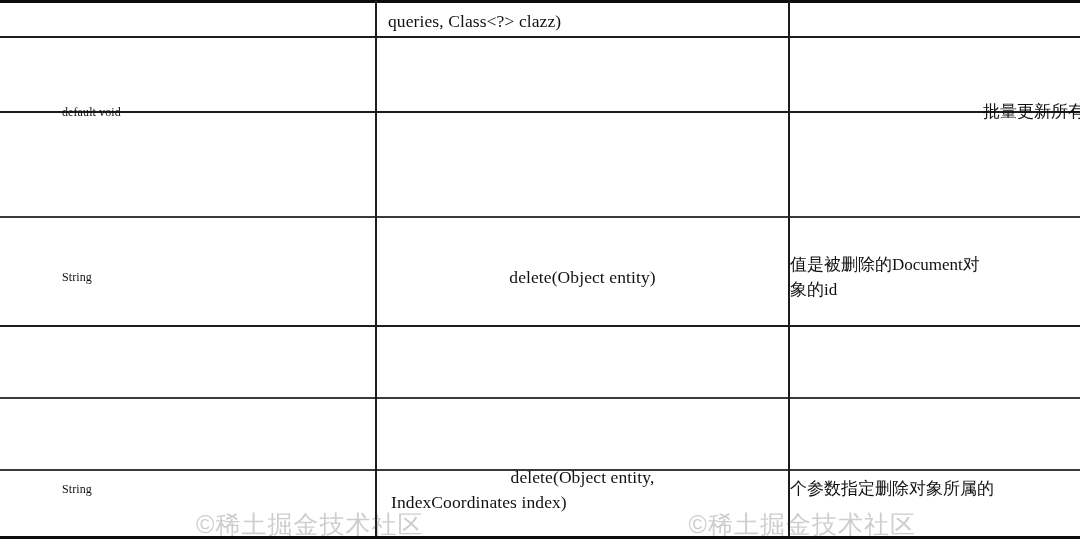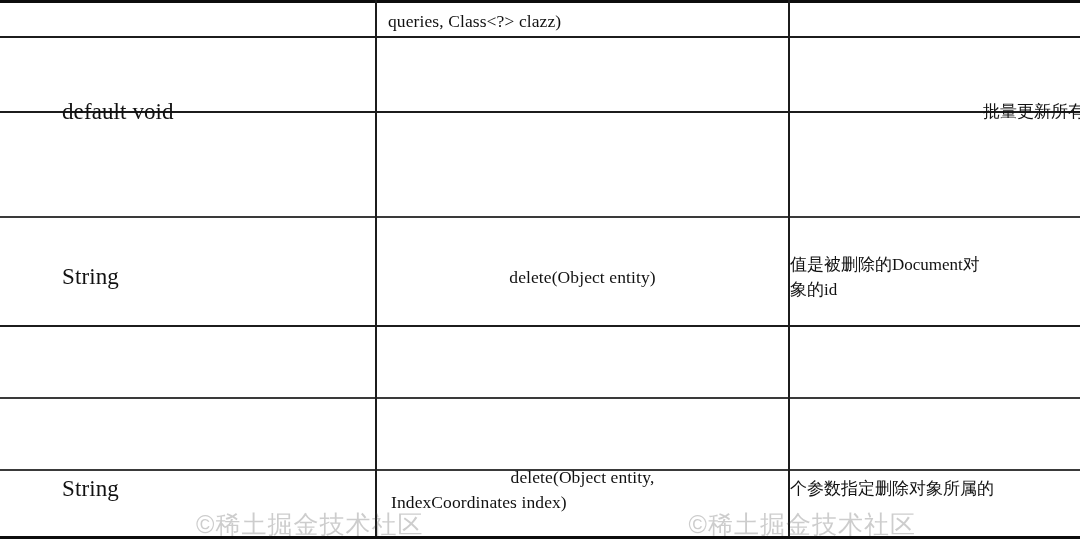--- a/index.html
+++ b/index.html
@@ -55,21 +55,21 @@
   .cell {
     position: absolute;
     box-sizing: border-box;
     line-height: 1.42;
   }
   .col-ret {
     left: 0;
     width: 375px;
     padding-left: 62px;
     padding-right: 8px;
-    font-size: 23px;
+    font-size: 12px;
     letter-spacing: .1px;
     display: flex;
     align-items: center;
   }
   .col-sig {
     left: 377px;
     width: 411px;
     padding-left: 10px;
     padding-right: 10px;
     font-size: 17.5px;

